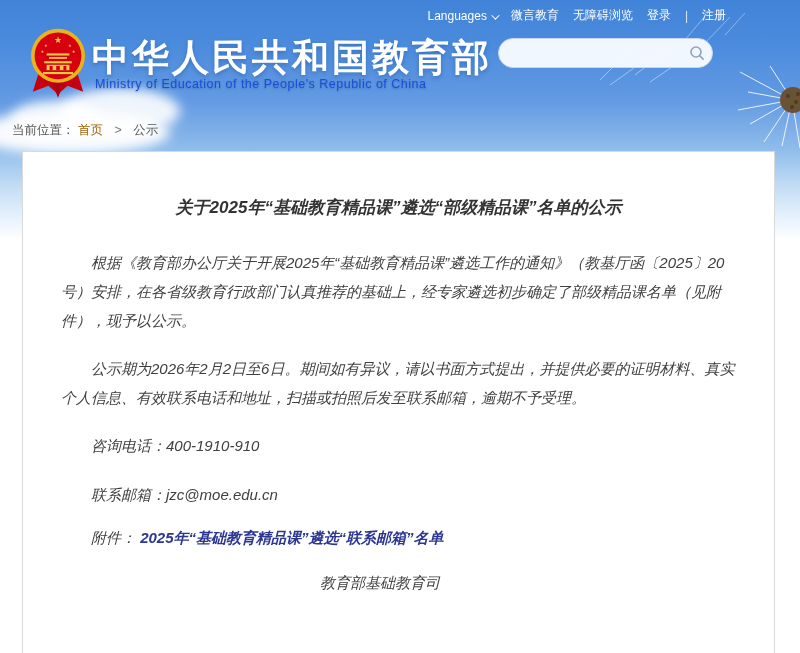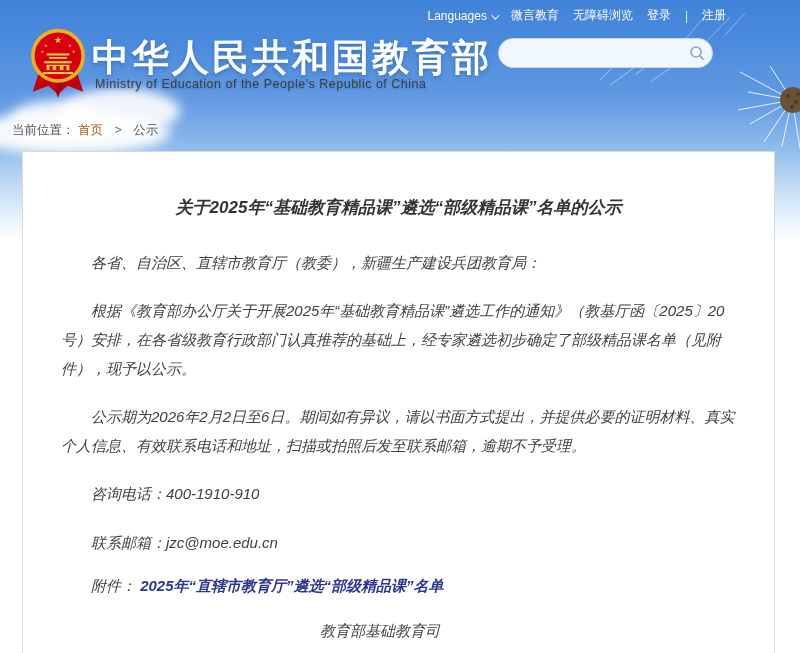--- a/index.html
+++ b/index.html
@@ -22,21 +22,21 @@
     gap:14px; color:#ffffff; font-size:12px; }
   .topbar a { color:#ffffff; text-decoration:none; cursor:pointer; }
   .chev { display:inline-block; width:6px; height:6px; border-right:1px solid #fff;
     border-bottom:1px solid #fff; transform:rotate(45deg) translateY(-2px); margin-left:4px; }
   .tb-div { color:#dce8f8; }
 
   
   .logo { position:absolute; left:28px; top:27px; cursor:pointer; }
   .site-title { position:absolute; left:92px; top:33px; color:#ffffff; font-weight:bold;
     font-size:37px; letter-spacing:3px; text-shadow:0 2px 4px rgba(25,70,140,.4); white-space:nowrap; }
-  .site-sub { position:absolute; left:95px; top:77px; color:#404040; font-size:12.5px;
+  .site-sub { position:absolute; left:95px; top:77px; color:#1d4ed8; font-size:12.5px;
     letter-spacing:.5px; text-shadow:0 1px 2px rgba(25,70,140,.4); white-space:nowrap; }
 
   
   .search { position:absolute; right:25px; top:38px; width:215px; height:30px;
     background:rgba(248,251,255,.96); border:1px solid #c8d6ec; border-radius:15px;
     display:flex; align-items:center; padding:0 10px 0 14px; }
   .search input { flex:1; border:none; outline:none; background:transparent;
     font-size:13px; color:#333; font-family:inherit; }
   .search-btn { width:20px; height:20px; display:flex; align-items:center;
     justify-content:center; cursor:pointer; background:none; border:none; }
@@ -154,26 +154,25 @@
   <div class="crumb">
     <span>当前位置：</span>
     <a>首页</a>
     <span class="sep">&gt;</span>
     <span>公示</span>
   </div>
 
   <div class="panel">
     <div class="doc">
       <h1 class="doc-title">关于2025年“基础教育精品课”遴选“部级精品课”名单的公示</h1>
-      <p class="para">各省、自治区、直辖市教育厅（教委），新疆生产建设兵团教育局：</p>
       <p class="para">根据《教育部办公厅关于开展2025年“基础教育精品课”遴选工作的通知》（教基厅函〔2025〕20号）安排，在各省级教育行政部门认真推荐的基础上，经专家遴选初步确定了部级精品课名单（见附件），现予以公示。</p>
       <p class="para">公示期为2026年2月2日至6日。期间如有异议，请以书面方式提出，并提供必要的证明材料、真实个人信息、有效联系电话和地址，扫描或拍照后发至联系邮箱，逾期不予受理。</p>
       <p class="para line-phone">咨询电话：400-1910-910</p>
       <p class="para line-email">联系邮箱：jzc@moe.edu.cn</p>
       <p class="para line-attach">
         <span>附件：</span>
-        <a class="attach-link" href="#">2025年“直辖市教育厅”遴选“部级精品课”名单</a>
+        <a class="attach-link" href="#">2025年“基础教育精品课”遴选“联系邮箱”名单</a>
       </p>
       <p class="para sig sig-name">教育部基础教育司</p>
 
     </div>
   </div>
 </div>
 
 </body></html>

